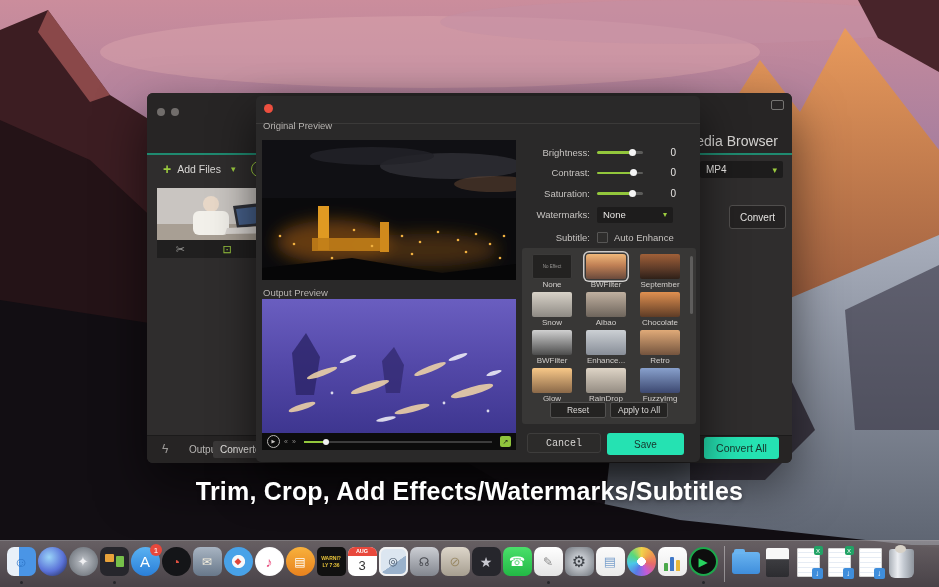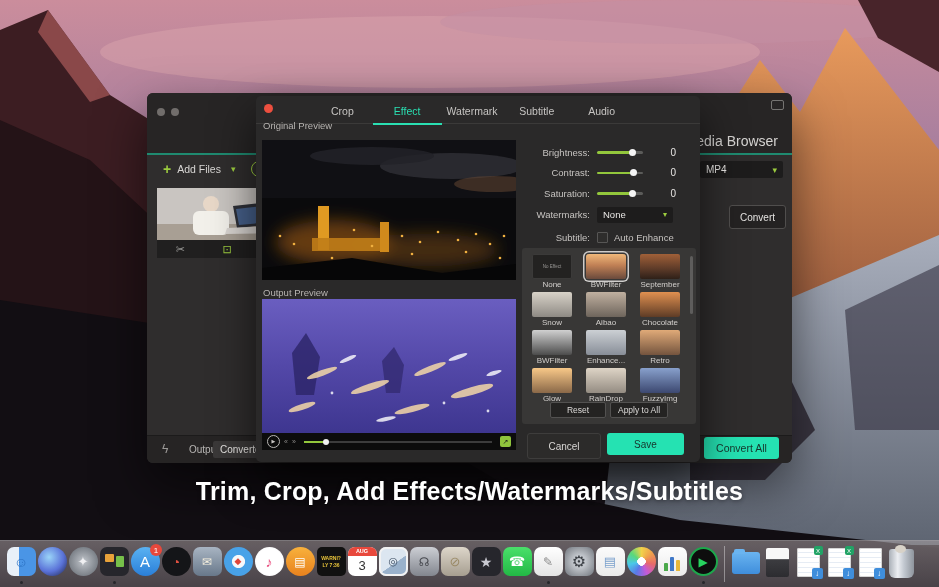--- a/index.html
+++ b/index.html
@@ -90,22 +90,22 @@
   .fx{text-align:center;}
   .fxthumb{width:40px;height:25px;margin:0 auto;border-radius:2px;}
   .fxthumb.sel{box-shadow:0 0 0 1.5px #383736,0 0 0 3px #cfcdcb;border-radius:3px;}
   .fxnone{display:flex;align-items:center;justify-content:center;font-size:4.5px;color:#9a9896;box-sizing:border-box;}
   .fxlabel{font-size:8px;color:#d2cfcc;margin-top:2px;line-height:1;}
   .fx-scroll{position:absolute;right:3px;top:8px;width:3px;height:58px;background:#5e5d5c;border-radius:2px;}
   .fxbtn{position:absolute;bottom:6px;height:16px;background:#242322;border:1px solid #525150;border-radius:2px;
          font-size:8.5px;color:#dedcda;display:flex;align-items:center;justify-content:center;box-sizing:border-box;}
   .fx-reset{left:28px;width:56px;}
   .fx-apply{left:88px;width:58px;}
-  .dlg-cancel{left:271px;top:337px;width:74px;height:26px;background:#2c2b2a;border:1px solid #3e3d3c;border-radius:3px;
-              color:#d8d6d4;font-size:10px;display:flex;align-items:center;justify-content:center;box-sizing:border-box;}
+  .dlg-cancel{left:271px;top:337px;width:74px;height:20px;background:#2c2b2a;border:1px solid #3e3d3c;border-radius:3px;
+              color:#d8d6d4;font-size:10px;display:flex;align-items:center;justify-content:center;box-sizing:border-box;font-family:Liberation Mono, monospace;}
   .dlg-save{left:351px;top:337px;width:77px;height:22px;background:#25e2b2;border-radius:3px;color:#17352c;
             font-size:10px;display:flex;align-items:center;justify-content:center;}
   
   #caption{left:0;right:0;top:477px;text-align:center;font-size:25px;font-weight:600;color:#fff;
            text-shadow:0 1px 4px rgba(0,0,0,.4);letter-spacing:.2px;}
   
   #dock{left:0;right:0;bottom:0;height:47px;background:linear-gradient(180deg,rgba(172,162,164,.55),rgba(118,110,114,.55));
         border-top:1px solid rgba(255,255,255,.28);display:flex;align-items:center;padding:0 6px;gap:1px;box-sizing:border-box;}
   .dicon{position:relative;width:30px;height:42px;display:flex;align-items:flex-start;justify-content:center;padding-top:4px;box-sizing:border-box;flex:none;}
   .dbody{width:29px;height:29px;display:flex;align-items:center;justify-content:center;font-size:14px;line-height:1;box-sizing:border-box;}
@@ -225,27 +225,20 @@
     <span class="bolt abs">ϟ</span>
     <span class="out-label abs">Output:</span>
     <span class="out-field abs">Converted</span>
   </div>
   <div class="convert-all abs">Convert All</div>
 </div>
 
 <div id="dialog" class="abs">
   <div class="dlg-close abs"></div>
   <div class="dlg-tabline abs"></div>
-  <div class="dlg-tabs abs">
-      <div class="tab">Crop</div>
-      <div class="tab active">Effect</div>
-      <div class="tab">Watermark</div>
-      <div class="tab">Subtitle</div>
-      <div class="tab">Audio</div>
-    </div>
 
   <div class="pv-label pv1-label abs">Original Preview</div>
   <div class="preview1 abs">
     <svg viewBox="0 0 254 140" preserveAspectRatio="none">
       <defs>
           <filter id="b1" x="-50%" y="-50%" width="200%" height="200%">
             <feGaussianBlur stdDeviation="8"></feGaussianBlur>
           </filter>
         </defs>
       <rect width="254" height="140" fill="#0a0a0c"></rect>

